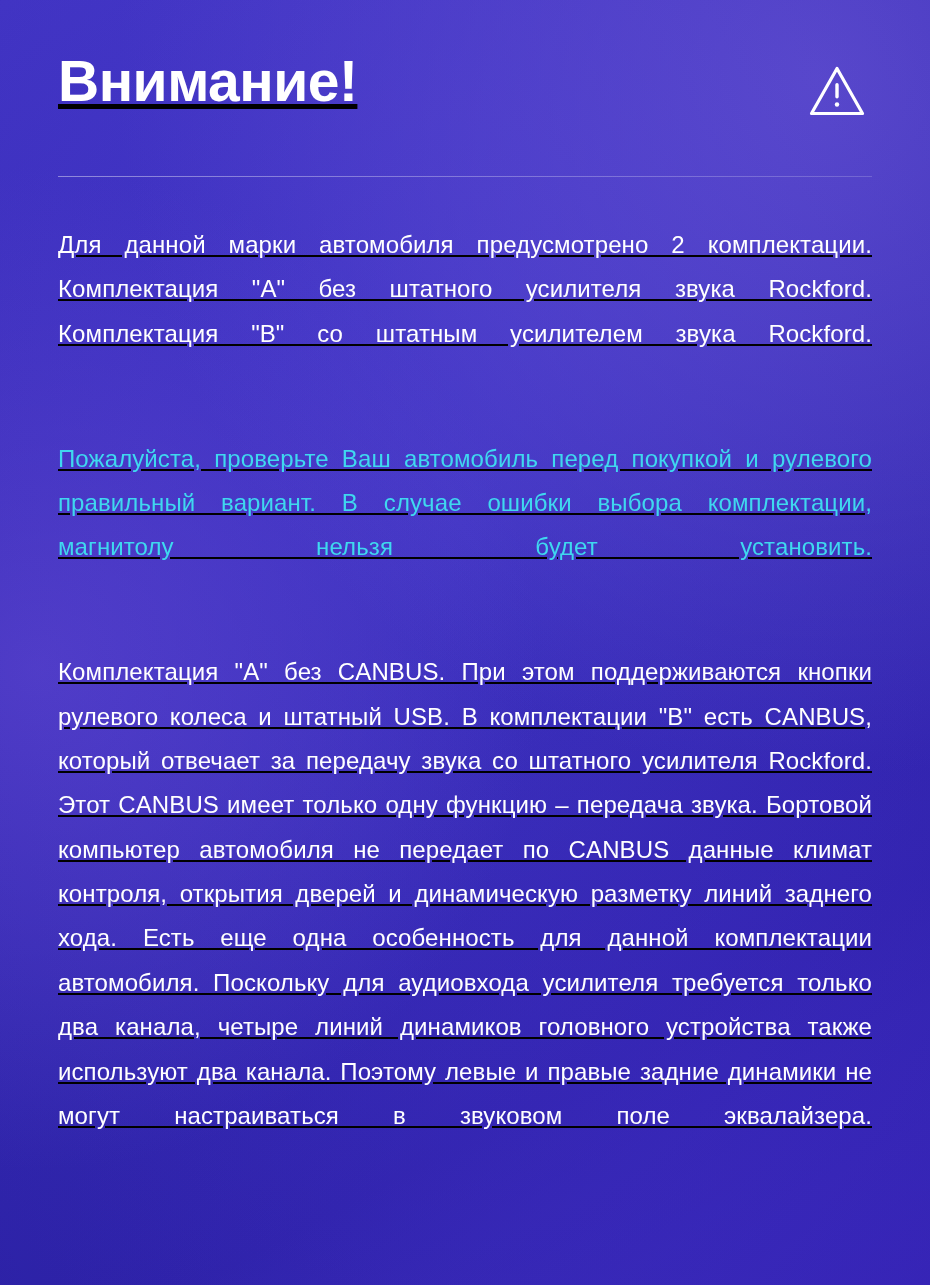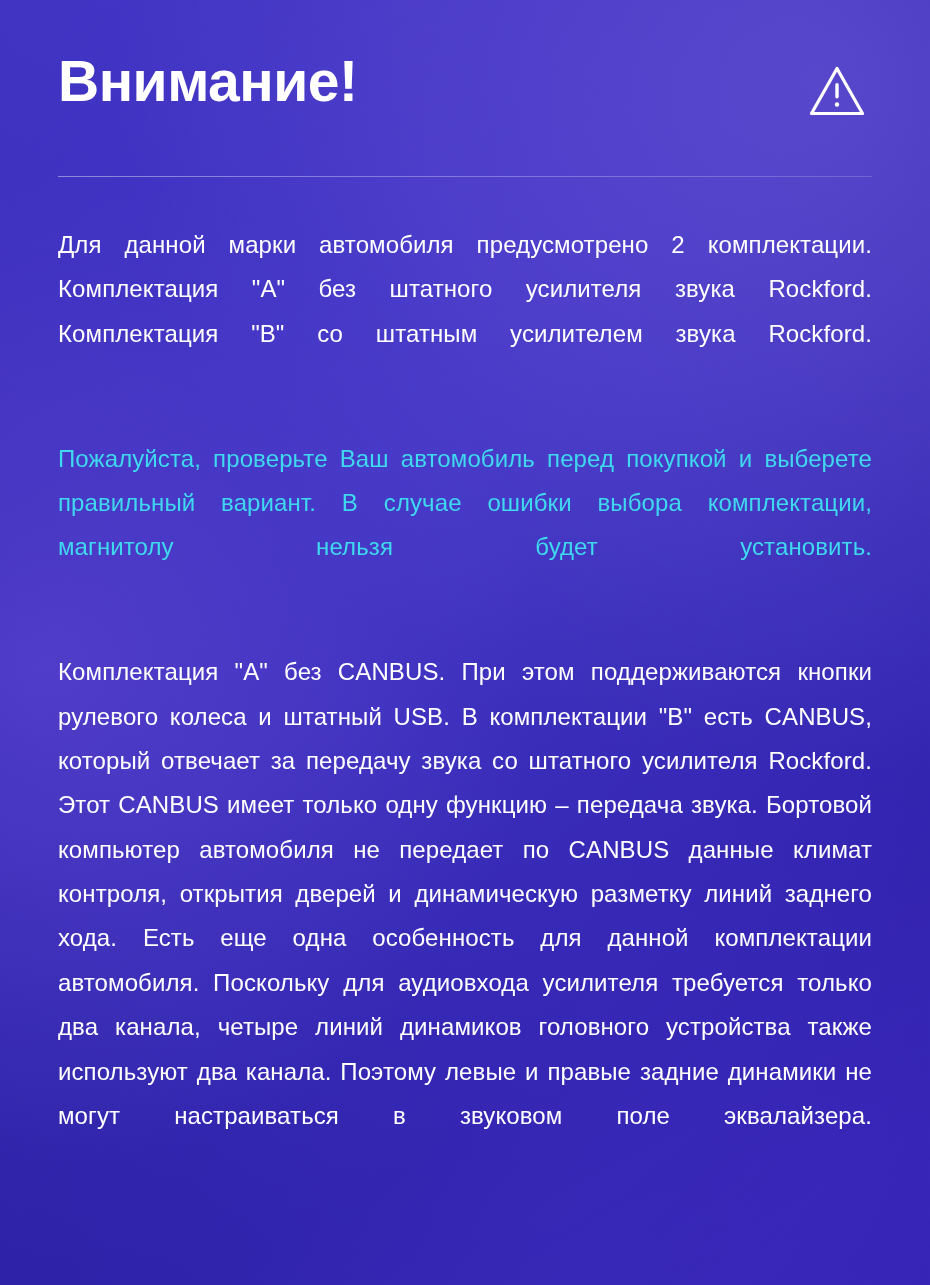--- a/index.html
+++ b/index.html
@@ -17,20 +17,21 @@
     position: relative;
     width: 930px;
     height: 1285px;
     box-sizing: border-box;
     background:
       radial-gradient(circle at 88% 6%, rgba(92, 74, 214, 0.95) 0%, rgba(60, 46, 190, 0.0) 48%),
       radial-gradient(circle at 4% 52%, rgba(86, 64, 212, 0.85) 0%, rgba(60, 46, 190, 0.0) 45%),
       radial-gradient(circle at 100% 100%, rgba(58, 38, 196, 0.9) 0%, rgba(52, 40, 188, 0.0) 55%),
       linear-gradient(152deg, #4436cf 0%, #3b2ec6 28%, #3328b8 58%, #2f23b2 78%, #3b2fc4 100%);
     padding: 0 58px;
+    text-decoration: underline;
   }
   .page::after {
     content: "";
     position: absolute;
     inset: 0;
     pointer-events: none;
     background: radial-gradient(ellipse at 50% 40%, rgba(255,255,255,0.035) 0%, rgba(0,0,0,0.07) 100%);
   }
   .header {
     position: relative;
@@ -105,17 +106,17 @@
         <rect x="27.3" y="19" width="3.4" height="15.5" rx="1.7" fill="#ffffff"></rect>
         <circle cx="29" cy="40.5" r="2.2" fill="#ffffff"></circle>
       </svg>
     </span>
   </div>
 
   <div class="divider"></div>
 
   <div class="content">
     <p class="para block-a">Для данной марки автомобиля предусмотрено 2 комплектации. Комплектация "A" без штатного усилителя звука Rockford. Комплектация "B" со штатным усилителем звука Rockford.</p>
-    <p class="para highlight">Пожалуйста, проверьте Ваш автомобиль перед покупкой и выберете правильный вариант. В случае ошибки выбора комплектации, магнитолу нельзя будет установить.</p>
+    <p class="para highlight">Пожалуйста, проверьте Ваш автомобиль перед покупкой и рулевого правильный вариант. В случае ошибки выбора комплектации, магнитолу нельзя будет установить.</p>
     <p class="para last">Комплектация "A" без CANBUS. При этом поддерживаются кнопки рулевого колеса и штатный USB. В комплектации "B" есть CANBUS, который отвечает за передачу звука со штатного усилителя Rockford. Этот CANBUS имеет только одну функцию – передача звука. Бортовой компьютер автомобиля не передает по CANBUS данные климат контроля, открытия дверей и динамическую разметку линий заднего хода. Есть еще одна особенность для данной комплектации автомобиля. Поскольку для аудиовхода усилителя требуется только два канала, четыре линий динамиков головного устройства также используют два канала. Поэтому левые и правые задние динамики не могут настраиваться в звуковом поле эквалайзера.</p>
   </div>
 
 </div>
 
 </body></html>

